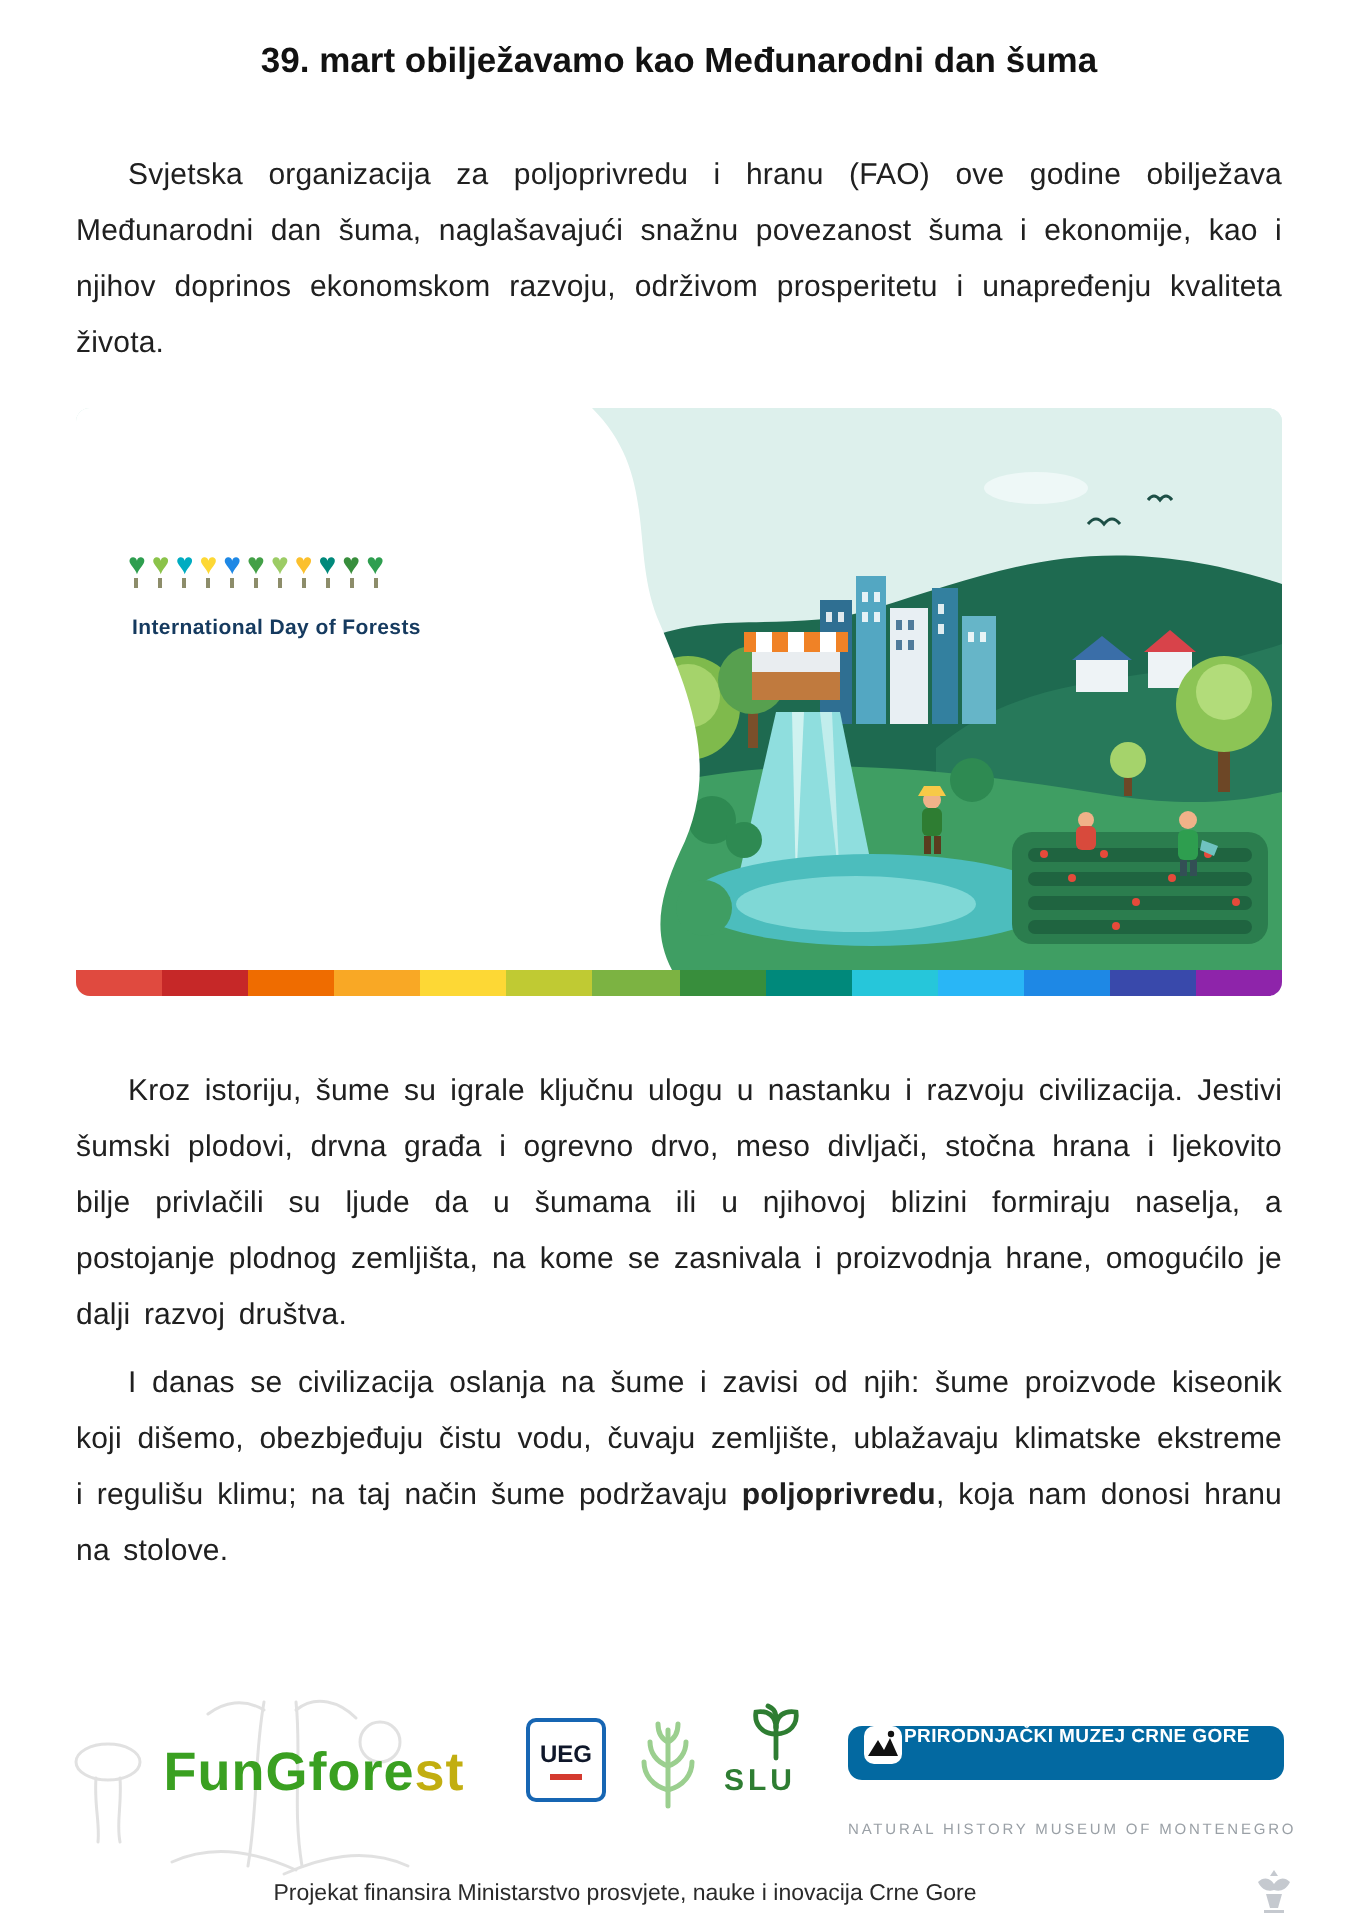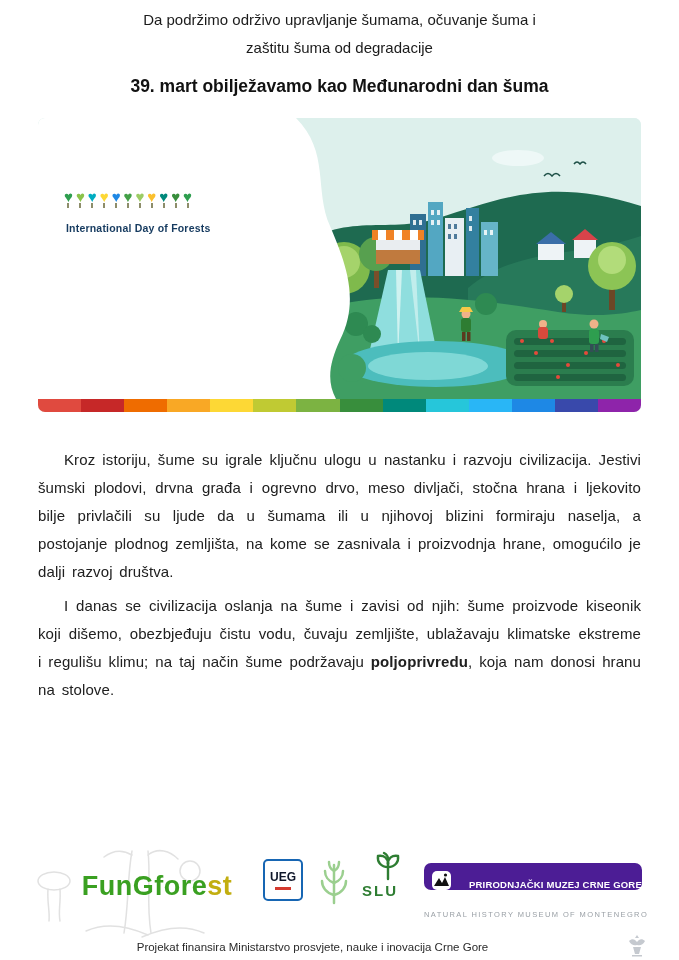--- a/index.html
+++ b/index.html
@@ -63,46 +63,43 @@
   .ueg .red { width:16px; height:3px; background:#d43a2f; margin-top:3px; }
 
   .plant { position:absolute; left:316px; top:12px; width:36px; height:50px; }
 
   .slu { position:absolute; left:362px; top:8px; width:52px; text-align:left; color:#2e7d32; }
   .slu svg { display:block; margin:0 auto; }
   .slu-text { font-size:15px; font-weight:bold; letter-spacing:2px; margin-top:1px; color:#2e7d32; }
 
   .museum { position:absolute; left:424px; top:20px; width:218px; }
   .museum-bar {
-    height:27px; background:#4c1d95; border-radius:7px;
-    display:flex; align-items:flex-end; padding:0 8px; gap:18px;
+    height:27px; background:#0369a1; border-radius:7px;
+    display:flex; align-items:flex-start; padding:0 8px; gap:1px;
   }
   .mlogo { width:19px; height:19px; background:#ffffff; border-radius:5px; flex:none; position:relative; overflow:hidden; }
   .mlogo svg { display:block; }
   .museum-title { color:#ffffff; font-size:9.5px; font-weight:bold; letter-spacing:.2px; white-space:nowrap; }
   .museum-sub { margin-top:20px; text-align:center; color:#9aa0a6; font-size:7.5px; letter-spacing:1.4px; white-space:nowrap; }
 
   .project-line {
     position:absolute; left:0; top:941px; width:625px; text-align:center;
     font-size:11.5px; color:#2a2a2a;
   }
   .crest { position:absolute; right:32px; top:933px; width:20px; height:24px; opacity:.8; }
 </style>
 </head>
 <body>
 
 <div class="page">
 
-  <div class="intro">
-    <div>Da podržimo  održivo upravljanje šumama, očuvanje šuma  i</div>
-    <div>zaštitu šuma od degradacije</div>
-  </div>
 
   <h1 class="heading">39. mart obilježavamo kao Međunarodni dan šuma</h1>
 
+  <p class="para para-1">Svjetska organizacija za poljoprivredu i hranu (FAO) ove godine obilježava Međunarodni dan šuma, naglašavajući snažnu povezanost šuma i ekonomije, kao i njihov doprinos ekonomskom razvoju, održivom prosperitetu i unapređenju kvaliteta života.</p>
 
   <div class="banner">
     <svg class="scene" viewBox="0 0 603 281" preserveAspectRatio="none" aria-hidden="true">
       <rect width="603" height="281" fill="#ddf0ec"></rect>
       <ellipse cx="480" cy="40" rx="26" ry="8" fill="#eef8f7"></ellipse>
 
       <path d="M230,170 C280,80 340,120 400,100 C460,82 510,58 603,88 L603,281 L230,281 Z" fill="#1e6a50"></path>
       <path d="M430,170 C480,128 540,140 603,118 L603,281 L430,281 Z" fill="#27795a"></path>
 
       <g>

